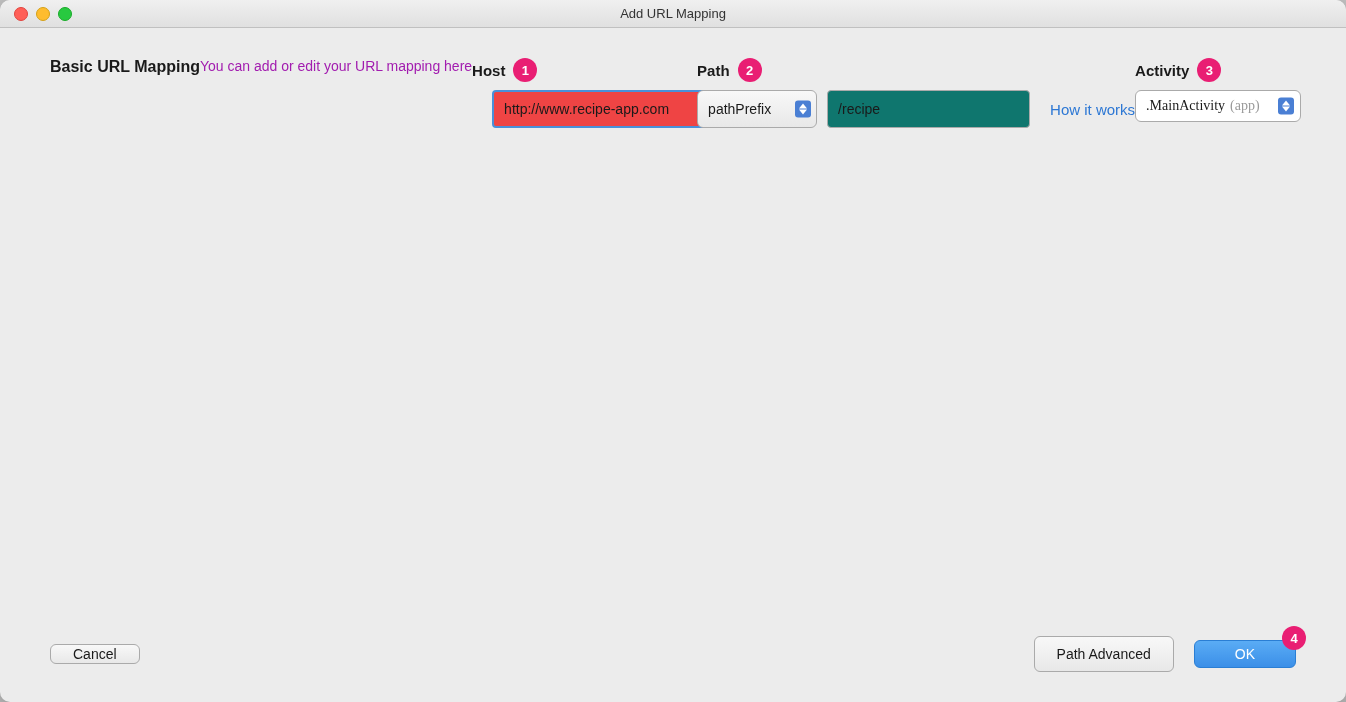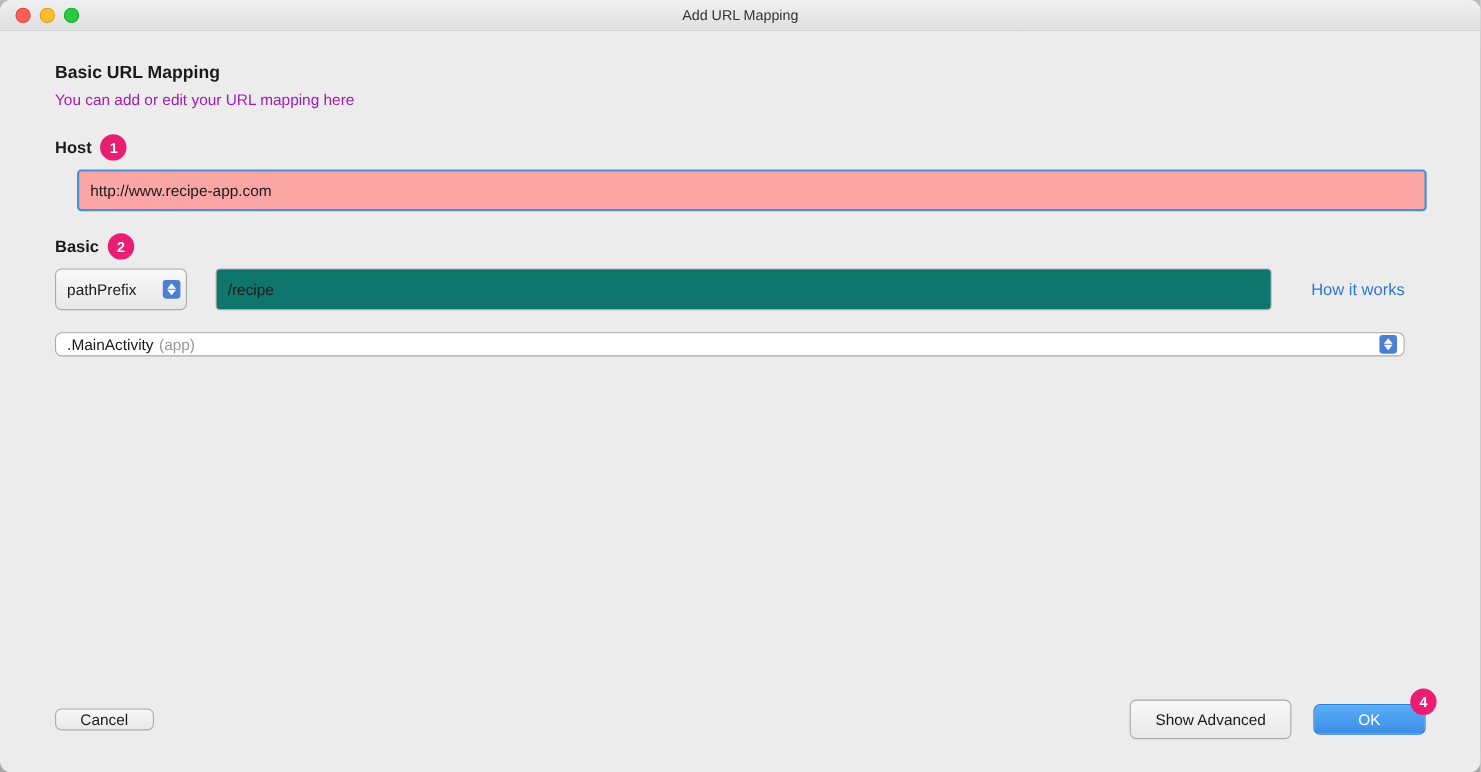--- a/index.html
+++ b/index.html
@@ -62,23 +62,22 @@
     .btn-maximize { background: #28c940; border: 1px solid #1aab29; }
 
     .titlebar-title {
       font-size: 13px;
       font-weight: 500;
       color: #333;
     }
 
     .content {
       flex: 1;
-      padding: 30px 69px 30px 50px;
-      display: flex;
-      flex-direction: column;
+      padding: 30px 43px 30px 50px;
+      display: flex;
       gap: 0;
     }
 
     .section-title {
       font-size: 16px;
       font-weight: 700;
       color: #1a1a1a;
       margin-bottom: 6px;
     }
 
@@ -107,29 +106,29 @@
     }
 
     .text-input {
       width: 100%;
       height: 38px;
       border: 2px solid #4a90d9;
       border-radius: 4px;
       padding: 0 10px;
       font-size: 14px;
       color: #1a1a1a;
-      background: #fca5a5;
+      background: #ef4444;
       outline: none;
       margin-left: 20px;
     }
 
     .path-row {
       display: flex;
       align-items: center;
-      gap: 26px;
+      gap: 10px;
     }
 
     .path-select-wrapper {
       position: relative;
       display: inline-flex;
       align-items: center;
     }
 
     .path-select {
       height: 38px;
@@ -190,29 +189,30 @@
     .how-it-works-link {
       color: #2c77d4;
       text-decoration: none;
       font-size: 15px;
       white-space: nowrap;
       margin-left: 10px;
     }
 
     .activity-display {
       width: 100%;
-      height: 22px;
+      height: 32px;
       border: 1px solid #aaa;
       border-radius: 6px;
       background: white;
       padding: 0 40px 0 10px;
       font-size: 14px;
       display: flex;
       align-items: center;
       position: relative;
+      font-family: Liberation Serif, serif;
     }
 
     .activity-text-main {
       color: #1a1a1a;
       font-weight: 400;
     }
 
     .activity-text-sub {
       color: #999;
       margin-left: 5px;
@@ -321,59 +321,63 @@
     <div class="field-group">
       <div class="field-label-row">
         <span class="field-label">Host</span>
         <span class="badge-inline">1</span>
       </div>
       <input class="text-input" type="text" value="http://www.recipe-app.com" style="">
     </div>
 
     <div class="field-group">
       <div class="field-label-row">
-        <span class="field-label">Basic</span>
+        <span class="field-label">Path</span>
         <span class="badge-inline">2</span>
       </div>
       <div class="path-row">
         <div class="path-select-wrapper">
           <select class="path-select">
             <option>pathPrefix</option>
             <option>pathPattern</option>
             <option>pathLiteral</option>
           </select>
           <div class="select-arrows">
             <div class="arrow-up"></div>
             <div class="arrow-down"></div>
           </div>
         </div>
         <input class="path-input" type="text" value="/recipe" style="">
         <a href="#" class="how-it-works-link">How it works</a>
       </div>
     </div>
 
     <div class="field-group">
+      <div class="field-label-row">
+        <span class="field-label">Activity</span>
+        <span class="badge-inline">3</span>
+      </div>
       <div class="activity-display">
         <span class="activity-text-main">.MainActivity</span>
         <span class="activity-text-sub">(app)</span>
         <div class="activity-arrows-btn">
           <div class="arrow-up"></div>
           <div class="arrow-down"></div>
         </div>
       </div>
     </div>
 
     <div class="spacer"></div>
   </div>
 
   <div class="footer">
     <button class="btn-cancel">Cancel</button>
     <div class="footer-right">
       <div style="position:relative;">
-        <button class="btn-show-advanced">Show Advanced</button>
+        <button class="btn-show-advanced">Path Advanced</button>
       </div>
       <div style="position:relative; display:inline-flex; align-items:center;">
         <span class="badge-inline" style="position:absolute; top:-14px; right:-10px; z-index:2;">4</span>
         <button class="btn-ok">OK</button>
       </div>
     </div>
   </div>
 </div>
 
 </body></html>

